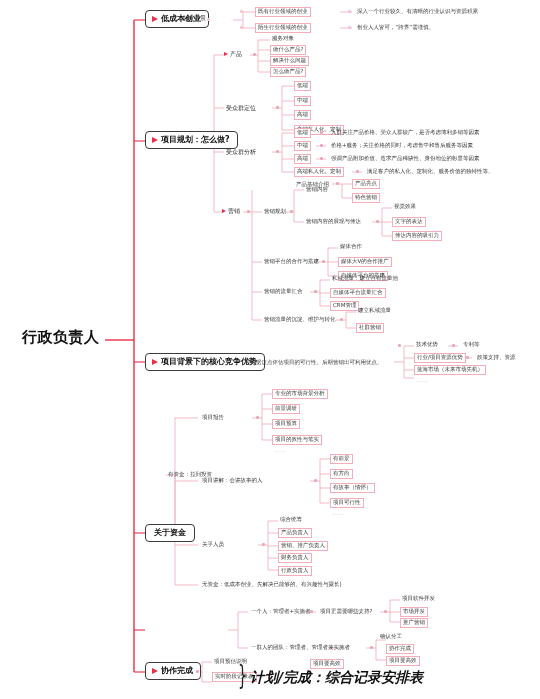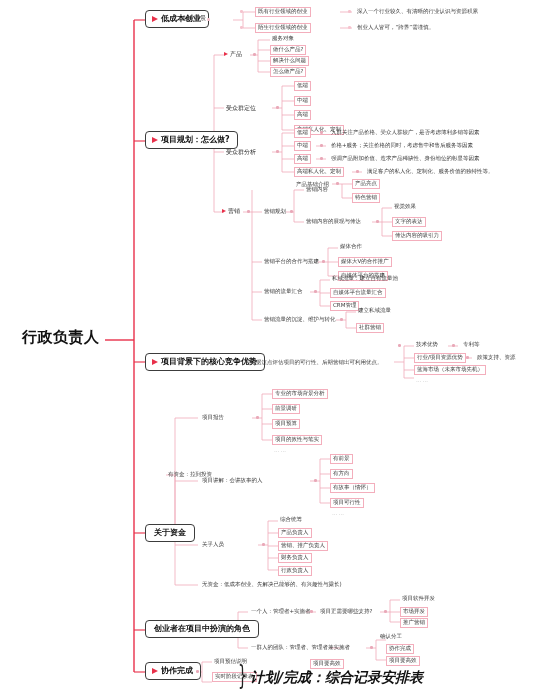--- a/index.html
+++ b/index.html
@@ -333,23 +333,20 @@
   <div class="node leaf" style="left:200px;top:541px;">关乎人员</div>
   <div class="node leaf" style="left:278px;top:516px;">综合统筹</div>
   <div class="node leaf boxed" style="left:278px;top:528px;">产品负责人</div>
   <div class="node leaf boxed" style="left:278px;top:541px;">营销、推广负责人</div>
   <div class="node leaf boxed" style="left:278px;top:553px;">财务负责人</div>
   <div class="node leaf boxed" style="left:278px;top:566px;">行政负责人</div>
   <div class="node ell" style="left:280px;top:577px;">……</div>
 
   <div class="node leaf" style="left:200px;top:581px;">无资金：低成本创业、先解决已能够的、有兴趣性与梁长)</div>
 
-  <div class="node main plain" style="left:145px;top:620px;">
-    <span>创业者在项目中扮演的角色</span>
-  </div>
   <div class="node leaf" style="left:249px;top:608px;">一个人：管理者+实施者</div>
   <div class="node leaf" style="left:318px;top:608px;">项目正需要哪些支持?</div>
   <div class="node leaf" style="left:400px;top:595px;">项目软件开发</div>
   <div class="node leaf boxed" style="left:400px;top:607px;">市场开发</div>
   <div class="node leaf boxed" style="left:400px;top:618px;">推广营销</div>
 
   <div class="node leaf" style="left:249px;top:644px;">一群人的团队：管理者、管理者兼实施者</div>
   <div class="node leaf" style="left:378px;top:633px;">确认分工</div>
   <div class="node leaf boxed" style="left:386px;top:644px;">协作完成</div>
   <div class="node leaf boxed" style="left:386px;top:656px;">项目要高效</div>

